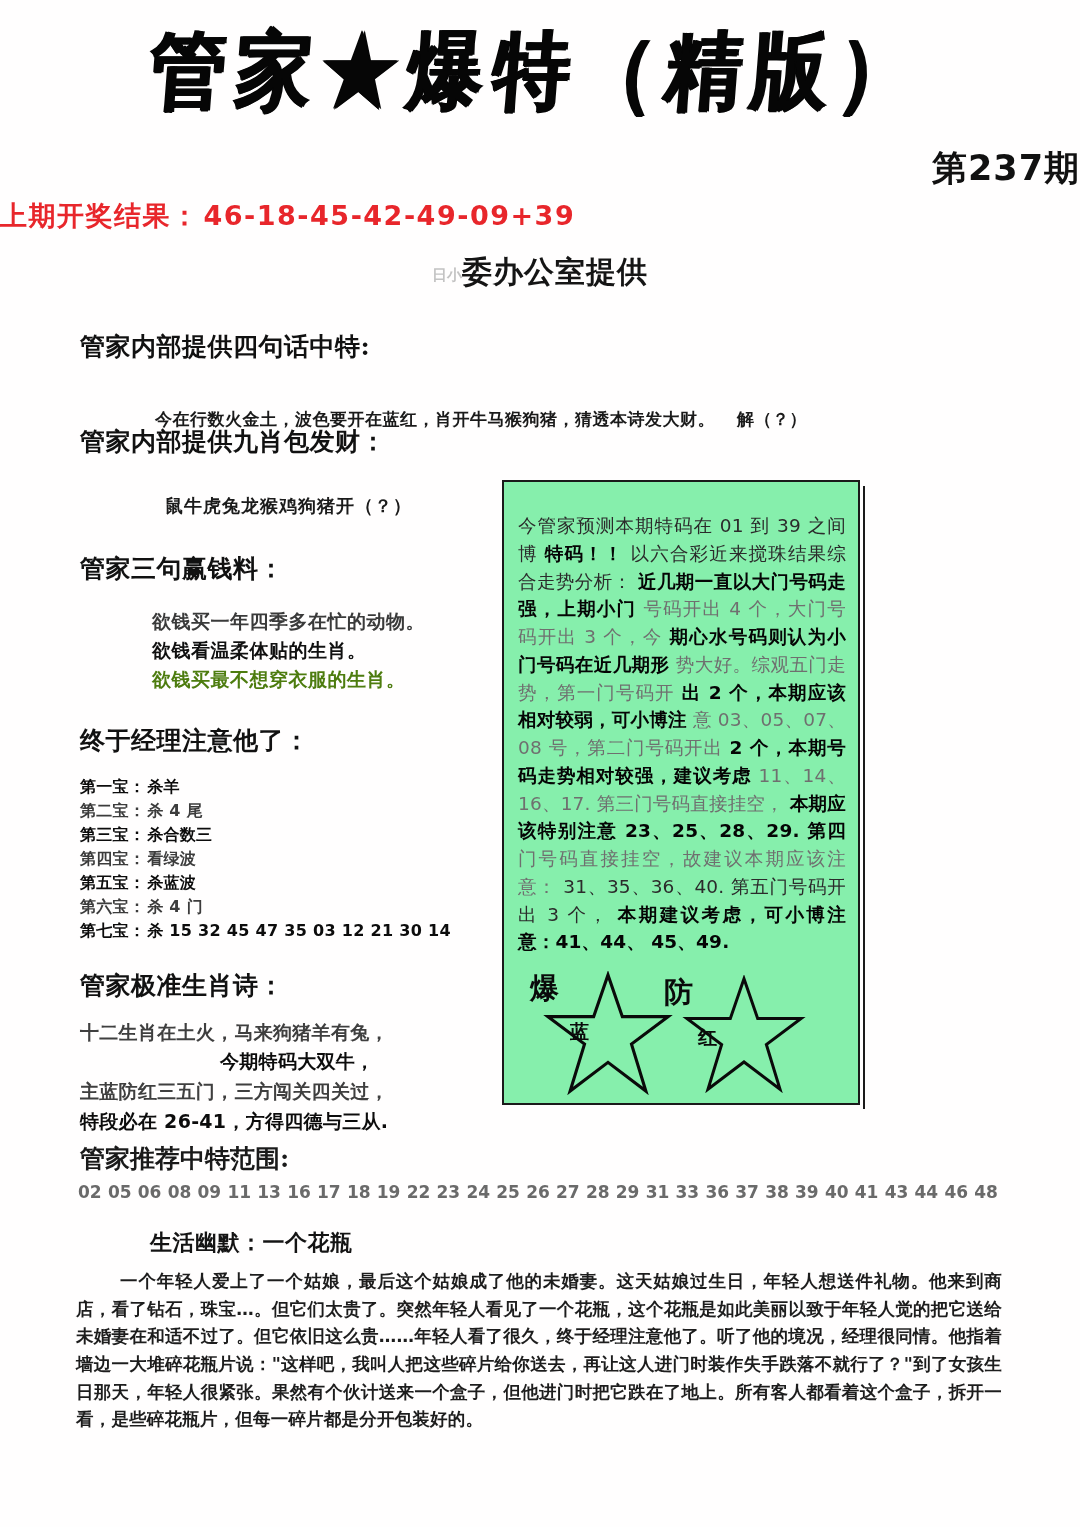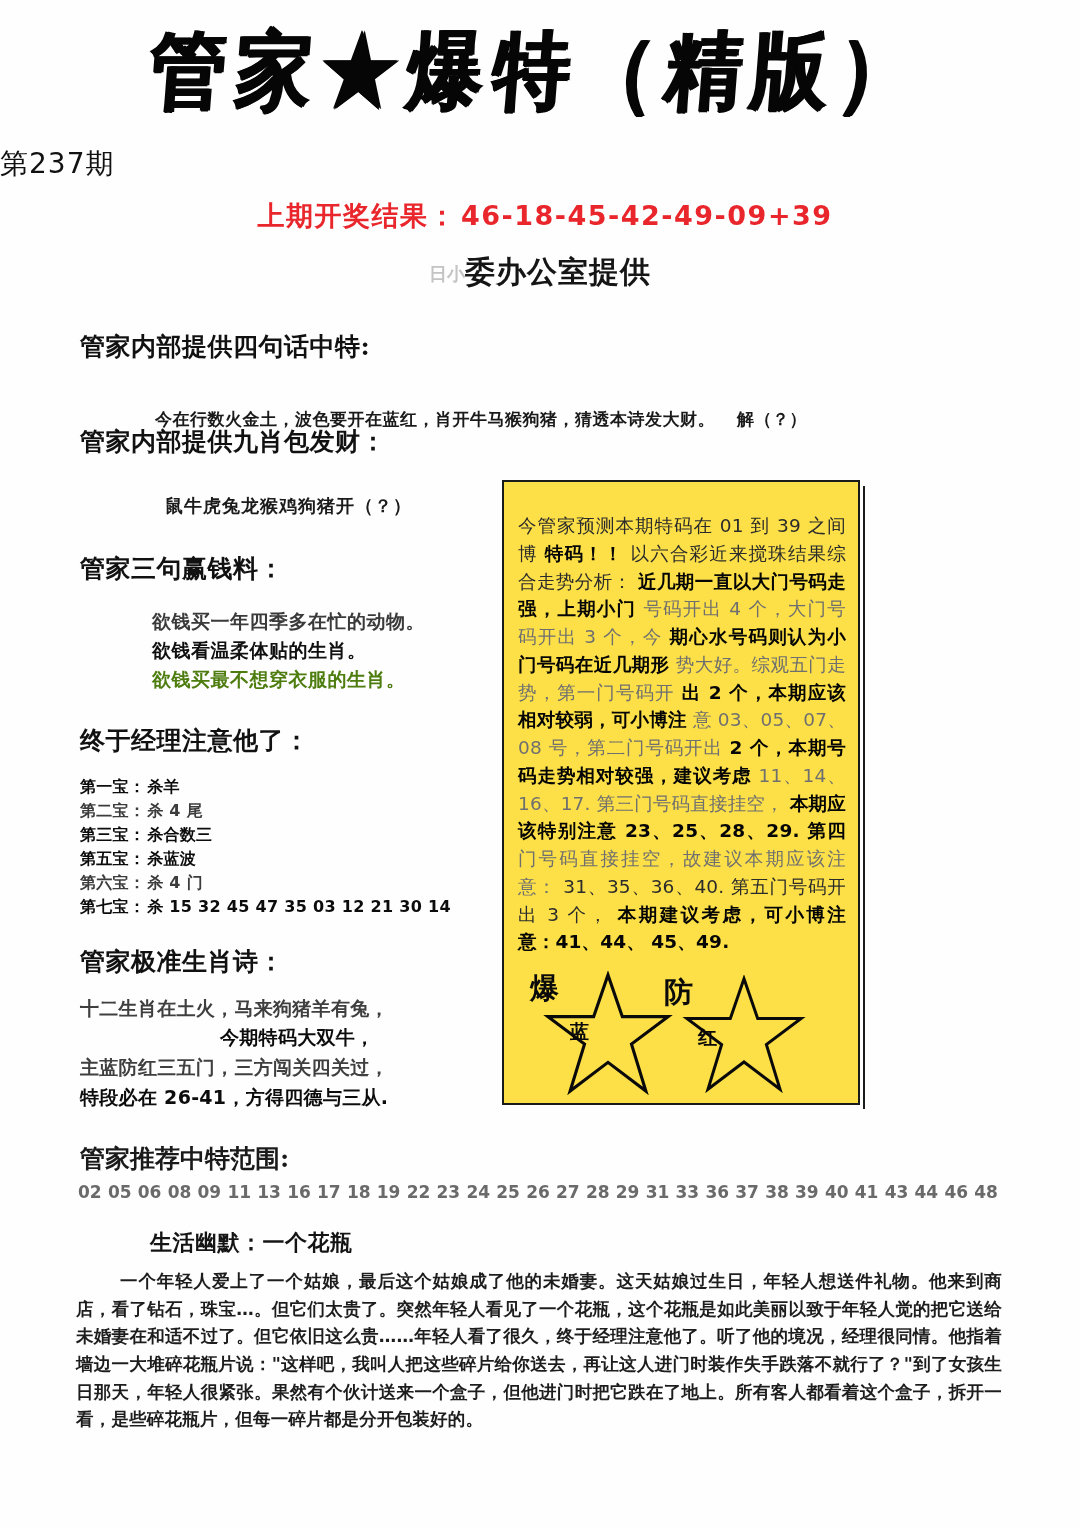--- a/index.html
+++ b/index.html
@@ -39,58 +39,57 @@
     transform: scaleY(1.12) skewX(-5deg);
     transform-origin: center top;
     text-shadow: 2px 0 0 #060606, -1px 0 0 #060606, 0 1px 0 #0a0a0a;
     white-space: nowrap;
   }
 
   .issue-line {
     position: absolute;
     left: 0; right: 0;
     top: 145px;
-    text-align: left;
+    text-align: right;
     font-family: "DejaVu Sans", "Liberation Sans", sans-serif;
-    font-size: 28px;
-    font-weight: 400;
+    font-size: 35px;
+    font-weight: 700;
     color: #111;
     letter-spacing: 1px;
   }
 
   .result-line {
     position: absolute;
     left: 0; right: 12px;
     top: 198px;
-    text-align: center;
+    text-align: left;
     font-size: 27px;
     font-weight: 700;
     color: #e8262b;
     letter-spacing: 1.5px;
     white-space: nowrap;
-    margin-left: 22px;
   }
   .result-line .rl-label { margin-right: 4px; }
 
   .provider-line {
     position: absolute;
     left: 0; right: 0;
     top: 252px;
     text-align: center;
     font-family: "DejaVu Serif", "Liberation Serif", serif;
     font-size: 30px;
     font-weight: 700;
     color: #151515;
     letter-spacing: 1px;
   }
   .provider-line .faded {
     color: #b9b9b9;
     opacity: .85;
     filter: blur(0.4px);
-    font-size: 18px;
+    font-size: 15px;
     vertical-align: 2px;
     letter-spacing: 0px;
   }
 
   
   .left-col {
     position: absolute;
     left: 80px;
     top: 330px;
     width: 420px;
@@ -188,21 +187,21 @@
   .range-nums span { flex: 0 0 auto; }
 
   
   .predict-box {
     position: absolute;
     left: 502px;
     top: 480px;
     width: 358px;
     height: 625px;
     border: 2px solid #1a1a1a;
-    background: #fde047;
+    background: #86efac;
     box-sizing: border-box;
   }
   .predict-box::after {
     content: "";
     position: absolute;
     right: -7px;
     top: 4px;
     bottom: -6px;
     width: 2px;
     background: #1a1a1a;
@@ -310,20 +309,23 @@
     <div class="sec-head" style="margin-top:30px;">终于经理注意他了：</div>
     <div class="treasure-list">
       <div class="t-row em">
         <span class="t-label">第一宝：</span><span>杀羊</span>
       </div>
       <div class="t-row norm">
         <span class="t-label">第二宝：</span><span>杀 4 尾</span>
       </div>
       <div class="t-row em">
         <span class="t-label">第三宝：</span><span>杀合数三</span>
+      </div>
+      <div class="t-row norm">
+        <span class="t-label">第四宝：</span><span>看绿波</span>
       </div>
       <div class="t-row em">
         <span class="t-label">第五宝：</span><span>杀蓝波</span>
       </div>
       <div class="t-row norm">
         <span class="t-label">第六宝：</span><span>杀 4 门</span>
       </div>
       <div class="t-row em">
         <span class="t-label">第七宝：</span><span>杀 15 32 45 47 35 03 12 21 30 14</span>
       </div>

